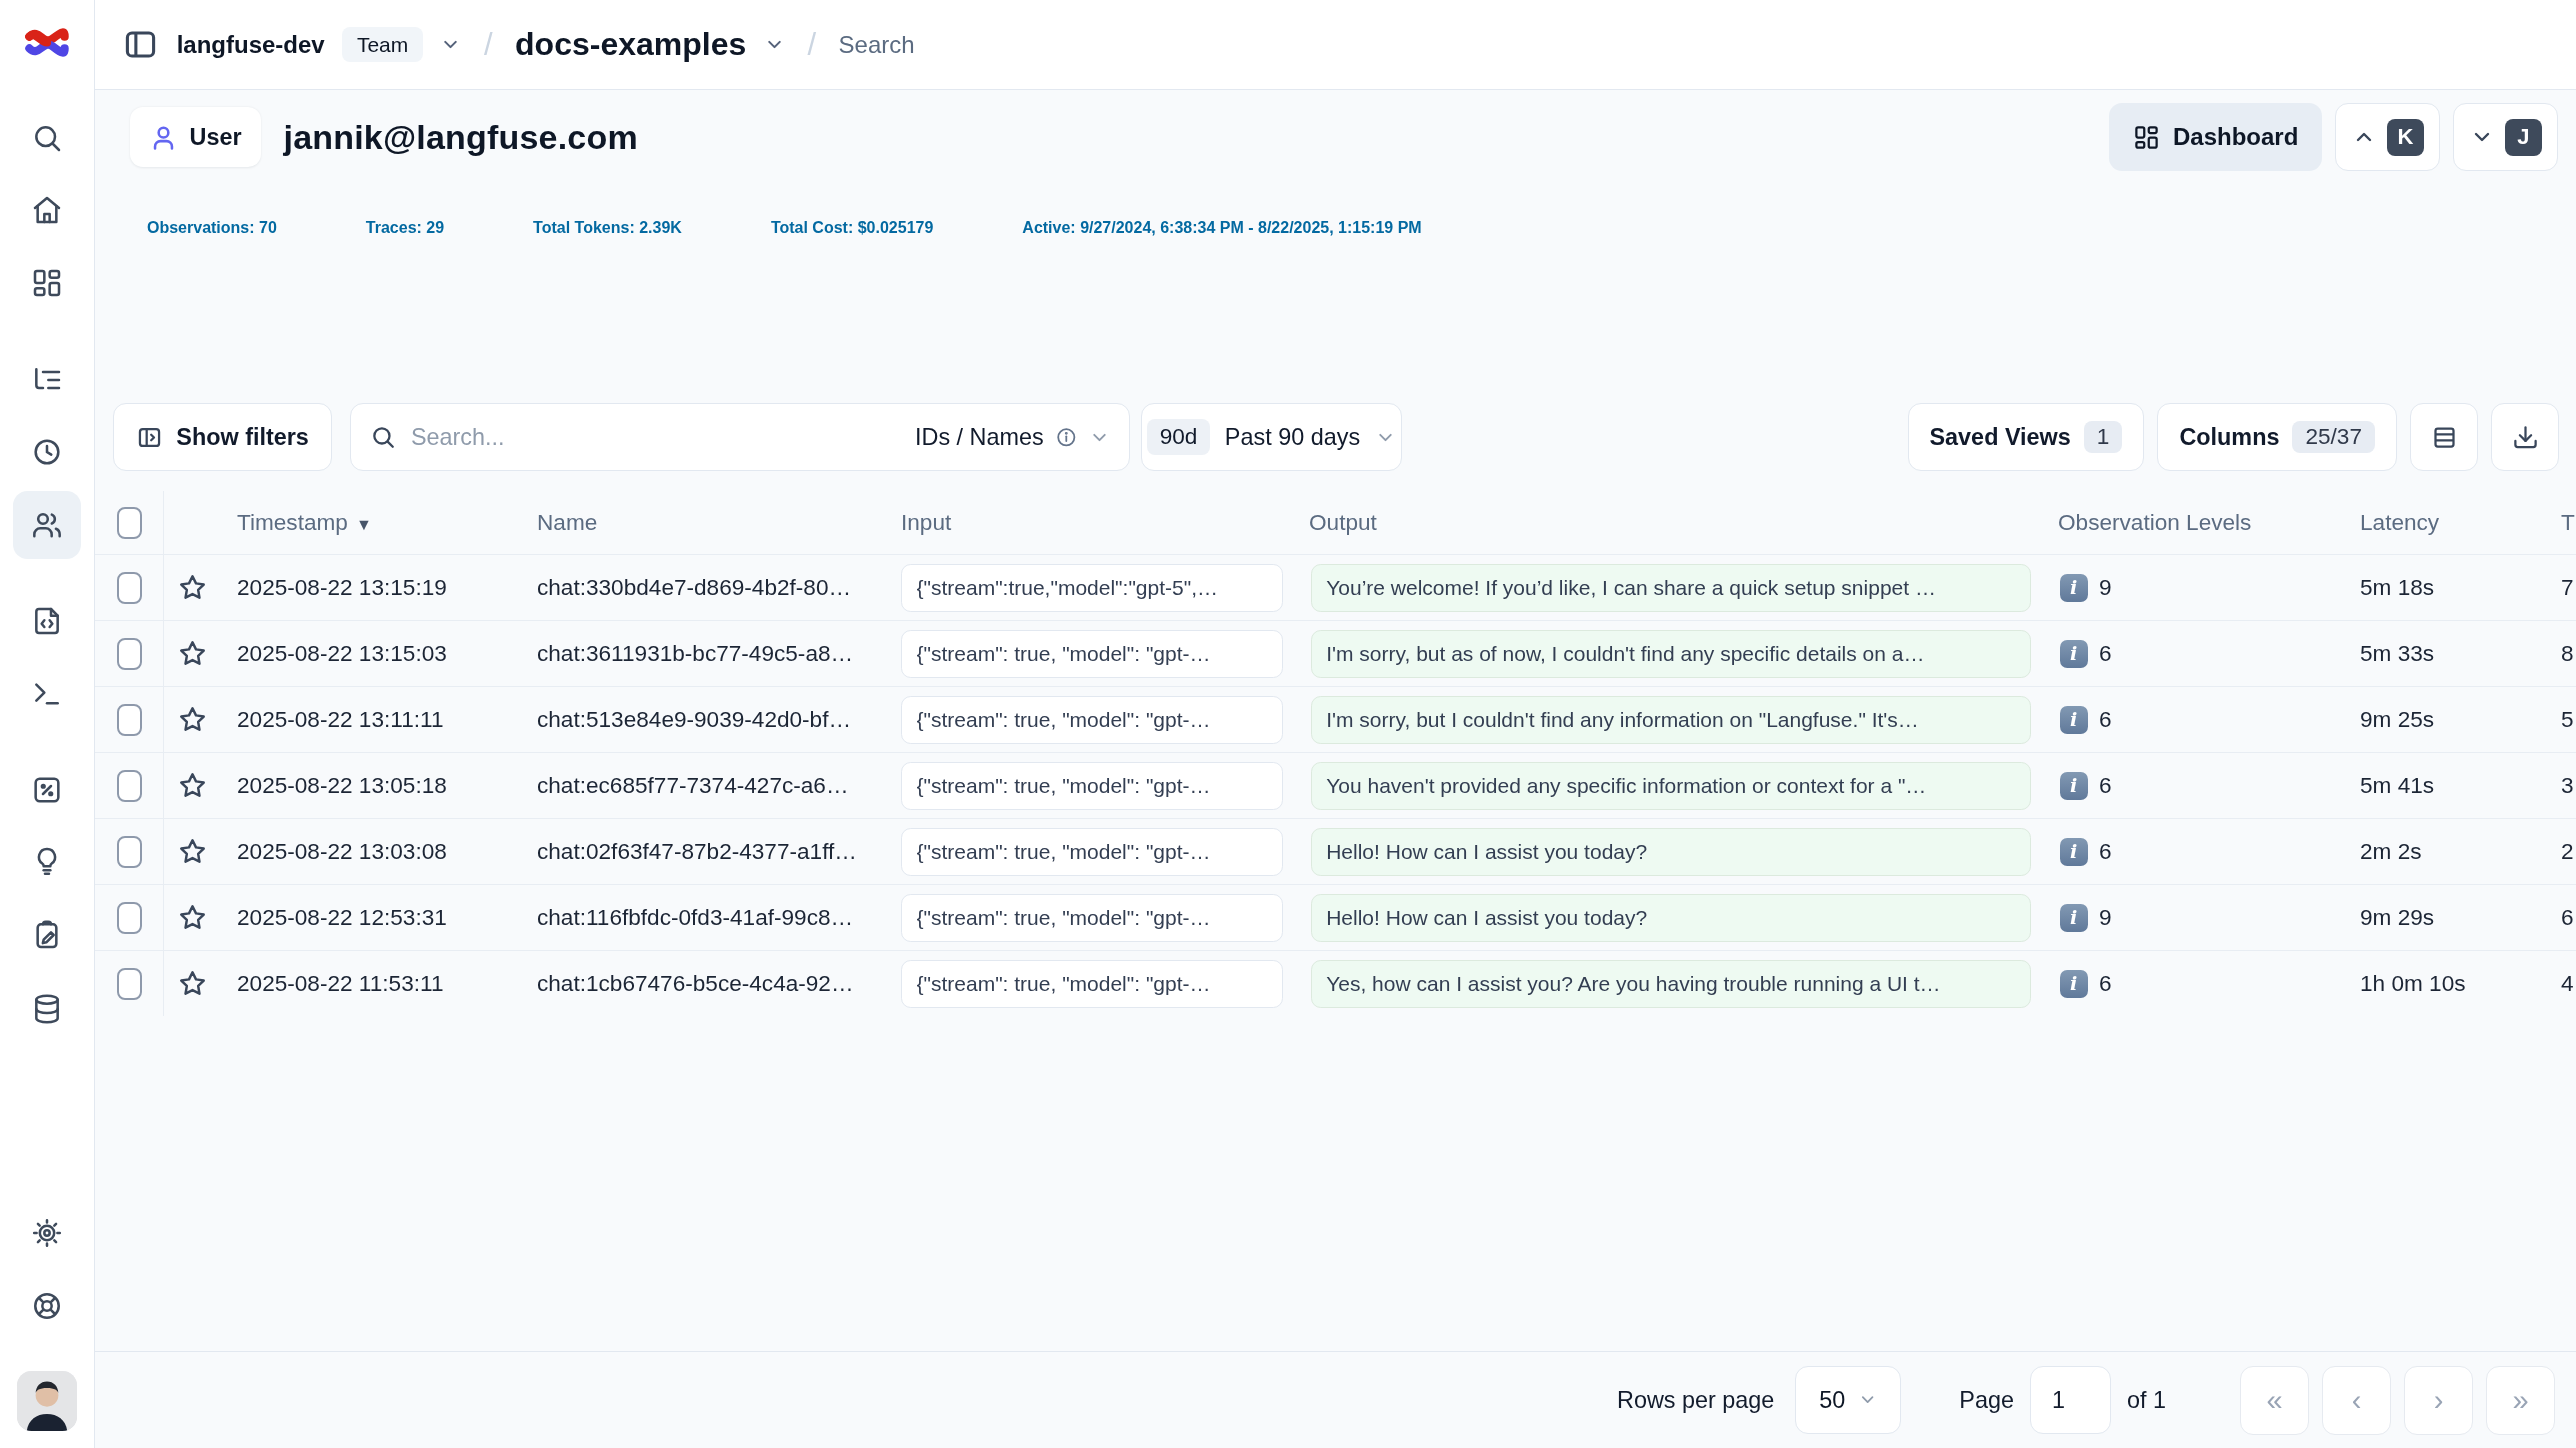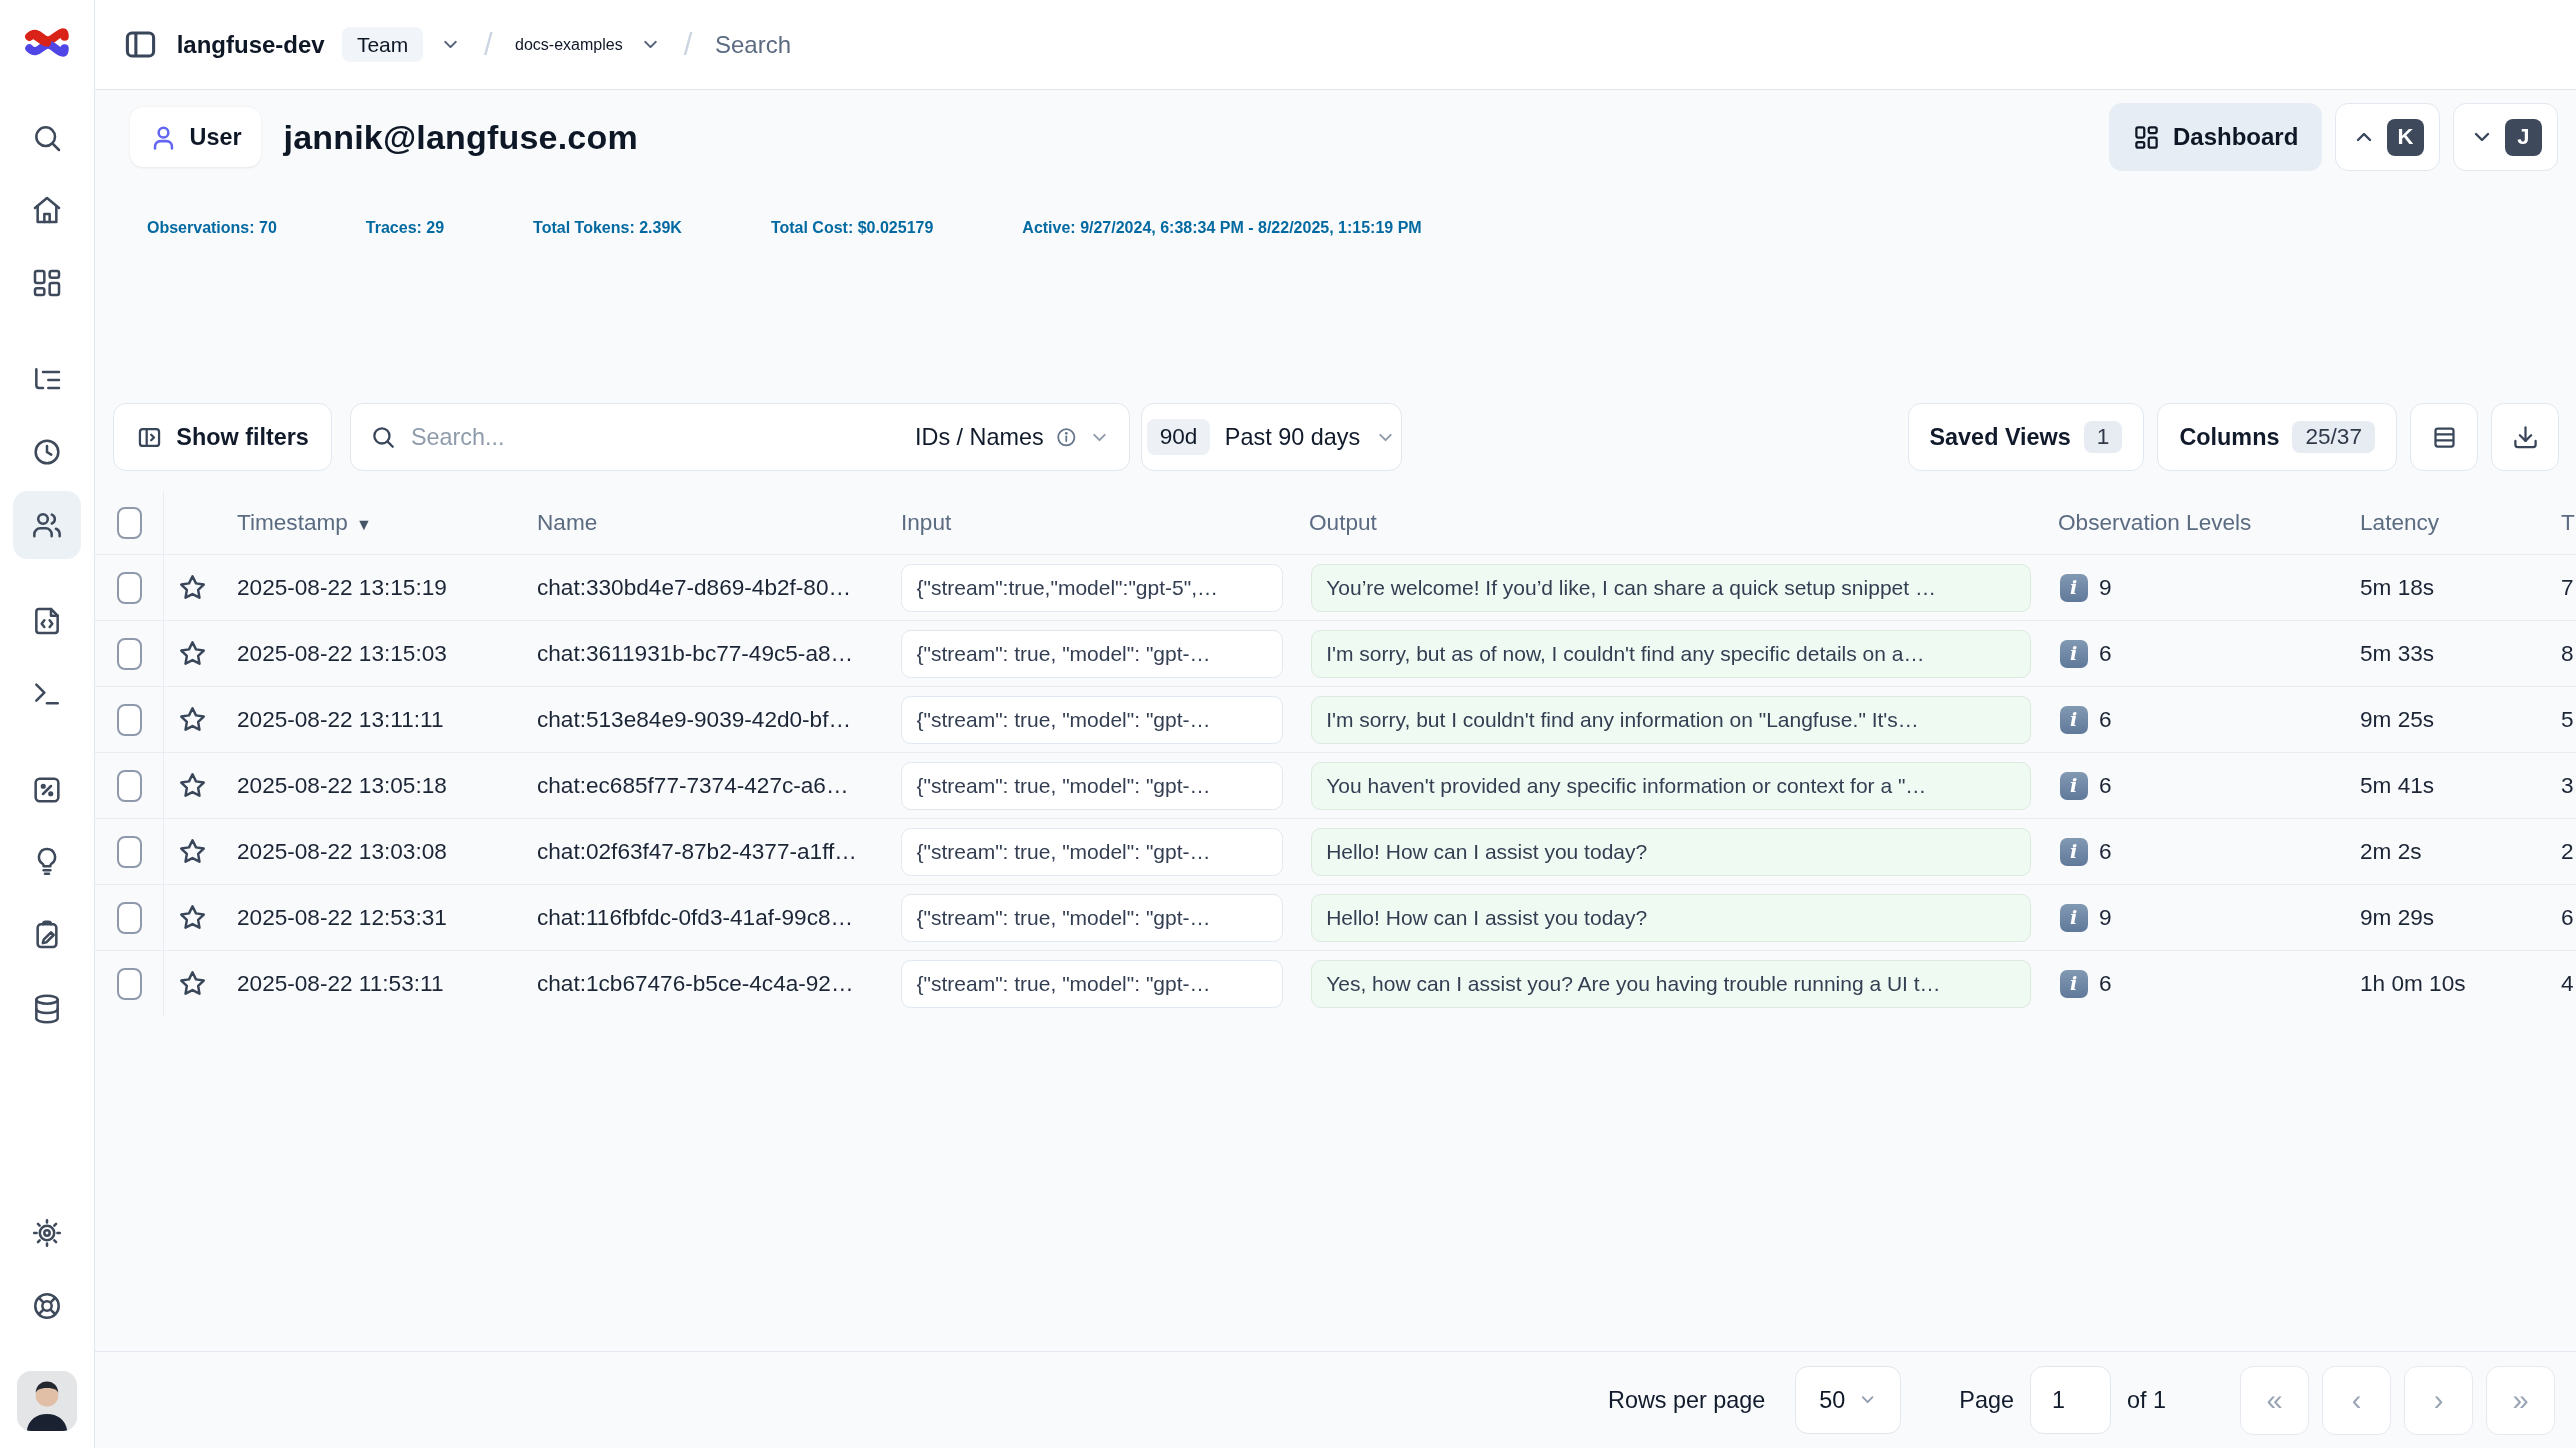--- a/index.html
+++ b/index.html
@@ -21,21 +21,21 @@
     display:flex;align-items:center;justify-content:center;border-radius:14.5px;color:var(--icon);}
   .snav.active{background:#ecf1f6;}
   .avatar{position:absolute;left:50%;transform:translateX(-50%);top:1371px;width:60px;height:60px;
     border-radius:14.5px;overflow:hidden;background:linear-gradient(180deg,#ececee,#d8dadd);}
 
   
   .main{position:absolute;left:95px;top:0;right:0;bottom:0;}
   .topbar{height:90px;background:#fff;border-bottom:0.8px solid var(--border);
     display:flex;align-items:center;padding-left:27px;gap:17.7px;}
   .crumb-name{font-size:24px;font-weight:700;}
-  .crumb-name2{font-size:16px;font-weight:400;}
+  .crumb-name2{font-size:32px;font-weight:700;}
   .crumb-badge{background:#f1f5f9;border-radius:8px;padding:5.6px 14.5px;font-size:21px;font-weight:500;}
   .crumb-slash{color:#cbd5e1;font-size:31px;font-weight:300;padding:0 4.8px;}
   .crumb-current{font-size:24px;font-weight:500;color:var(--text-2);}
   .chev{color:#55627a;}
 
   .content{position:absolute;top:90px;left:0;right:0;bottom:0;background:var(--bg);}
 
   
   .user-row{position:absolute;top:11.3px;left:35px;right:17.7px;height:72px;
     display:flex;align-items:center;}
@@ -102,21 +102,21 @@
     color:#fff;font-family:"DejaVu Serif",serif;font-style:italic;font-weight:700;font-size:19.3px;}
   .col-divider{position:absolute;left:68px;top:0;width:0.8px;background:var(--border-soft);}
   .checkbox{width:25px;height:32px;border:2.4px solid #8e99ab;border-radius:8px;background:#fff;}
   .star{color:#39465a;}
 
   
   .pagefoot{position:absolute;bottom:0;left:0;right:0;height:97px;border-top:0.8px solid var(--border);
     display:flex;align-items:center;justify-content:flex-end;padding-right:21px;font-size:23.4px;}
   .foot-label{font-weight:500;color:#121b2c;}
   .selectbox{width:106px;height:68px;border:0.8px solid var(--border);border-radius:13px;background:#fff;
-    display:flex;align-items:center;justify-content:center;gap:13px;margin-left:30px;font-weight:500;}
+    display:flex;align-items:center;justify-content:center;gap:13px;margin-left:21px;font-weight:500;}
   .page-input{width:81px;height:68px;border:0.8px solid var(--border);border-radius:13px;background:#fff;
     font-size:23.4px;font-family:inherit;padding-left:21px;color:#121b2c;margin:0 16px;}
   .pg-btn{width:69px;height:69px;border:0.8px solid #e6eaf0;border-radius:13px;background:#fff;
     display:flex;align-items:center;justify-content:center;color:#99a4b5;font-size:29px;}
   .pg-group{display:flex;gap:13px;margin-left:74px;}
   .foot-sep1{width:58px;}
 </style>
 </head>
 <body>
 

